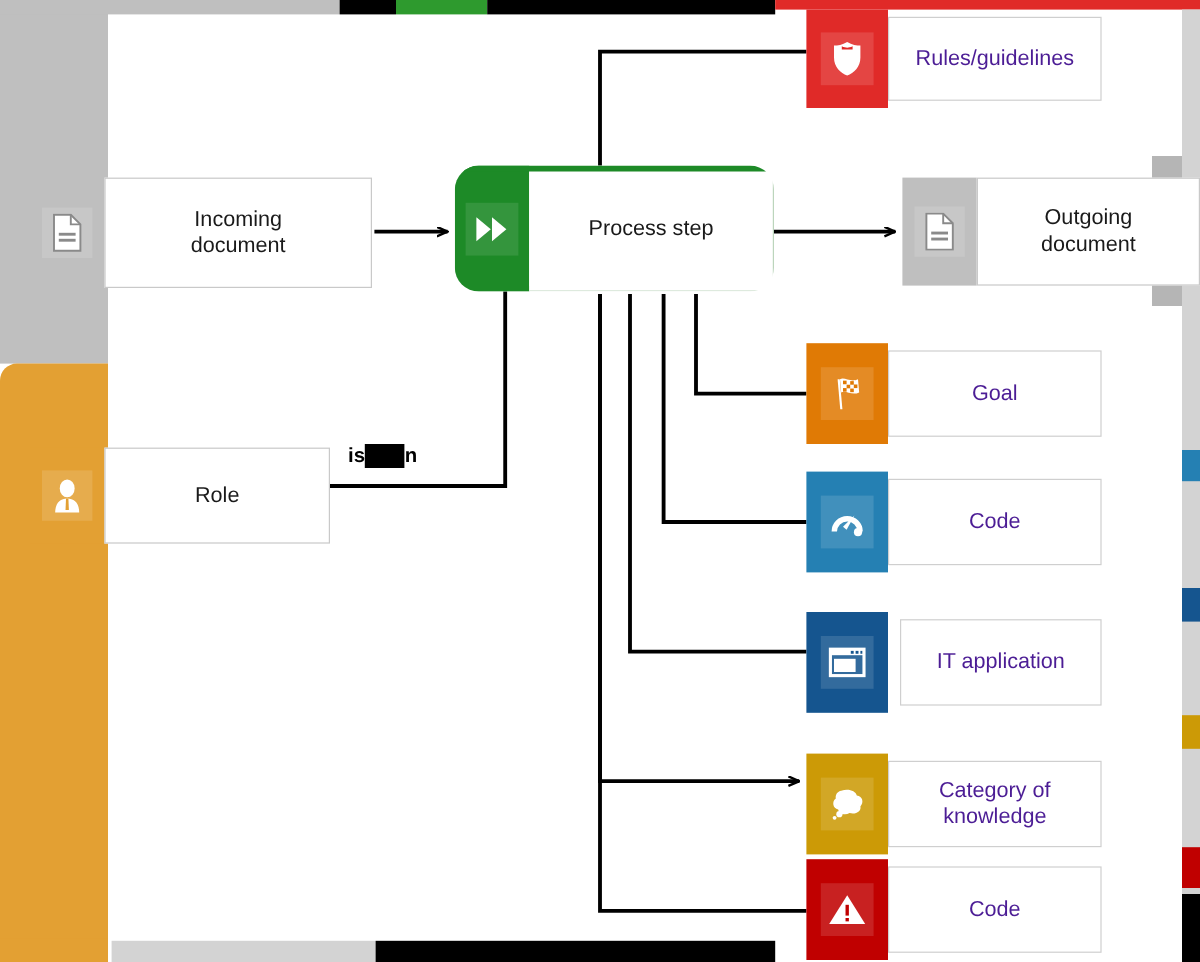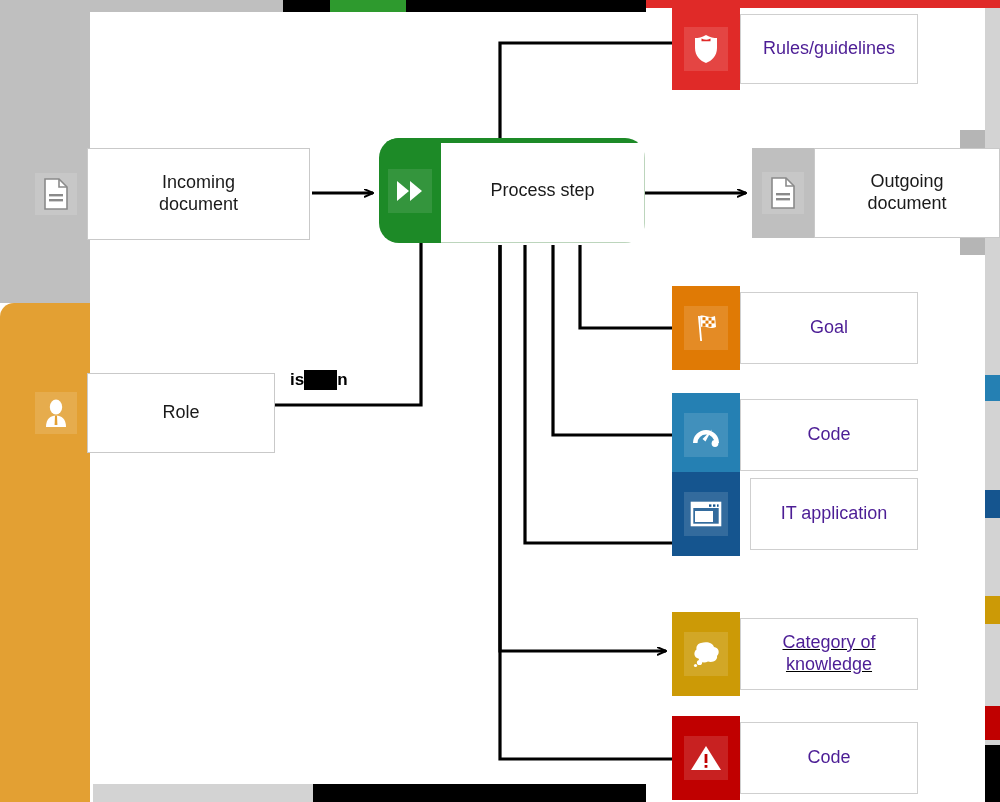--- a/index.html
+++ b/index.html
@@ -74,23 +74,23 @@
   .attr .body{flex:1 1 auto;background:#ffffff;border:1px solid #cfcfcf;display:flex;align-items:center;justify-content:center;
               text-align:center;font-size:18px;color:#4c1d95;line-height:1.22;padding:0 4px;box-sizing:border-box;}
   .attr .body{margin:6px 0 6px 0;}
 
   #a-rules{top:8px;height:82px;}
   #a-rules .iconpane{background:#e02a28;}
   #a-goal{top:286px;height:84px;justify-content:center;}
   #a-goal .iconpane{background:#e07a05;}
   #a-code{top:393px;height:84px;}
   #a-code .iconpane{background:#2580b3;}
-  #a-itapp{top:472px;height:84px;gap:10px;}
+  #a-itapp{top:510px;height:84px;gap:10px;}
   #a-itapp .iconpane{background:#15558f;}
-  #a-cok{top:612px;height:84px;text-decoration:underline;}
+  #a-cok{top:628px;height:84px;}
   #a-cok .iconpane{background:#cc9a06;}
   #a-risk{top:716px;height:84px;}
   #a-risk .iconpane{background:#c00000;}
 
   
   #wires{position:absolute;left:0;top:0;width:1000px;height:802px;pointer-events:none;}
 
   
   #lbl-is{position:absolute;left:290px;top:370px;font-size:17px;font-weight:bold;color:#000;letter-spacing:0px;}
   #lbl-is .redact{display:inline-block;background:#000;color:#000;}

